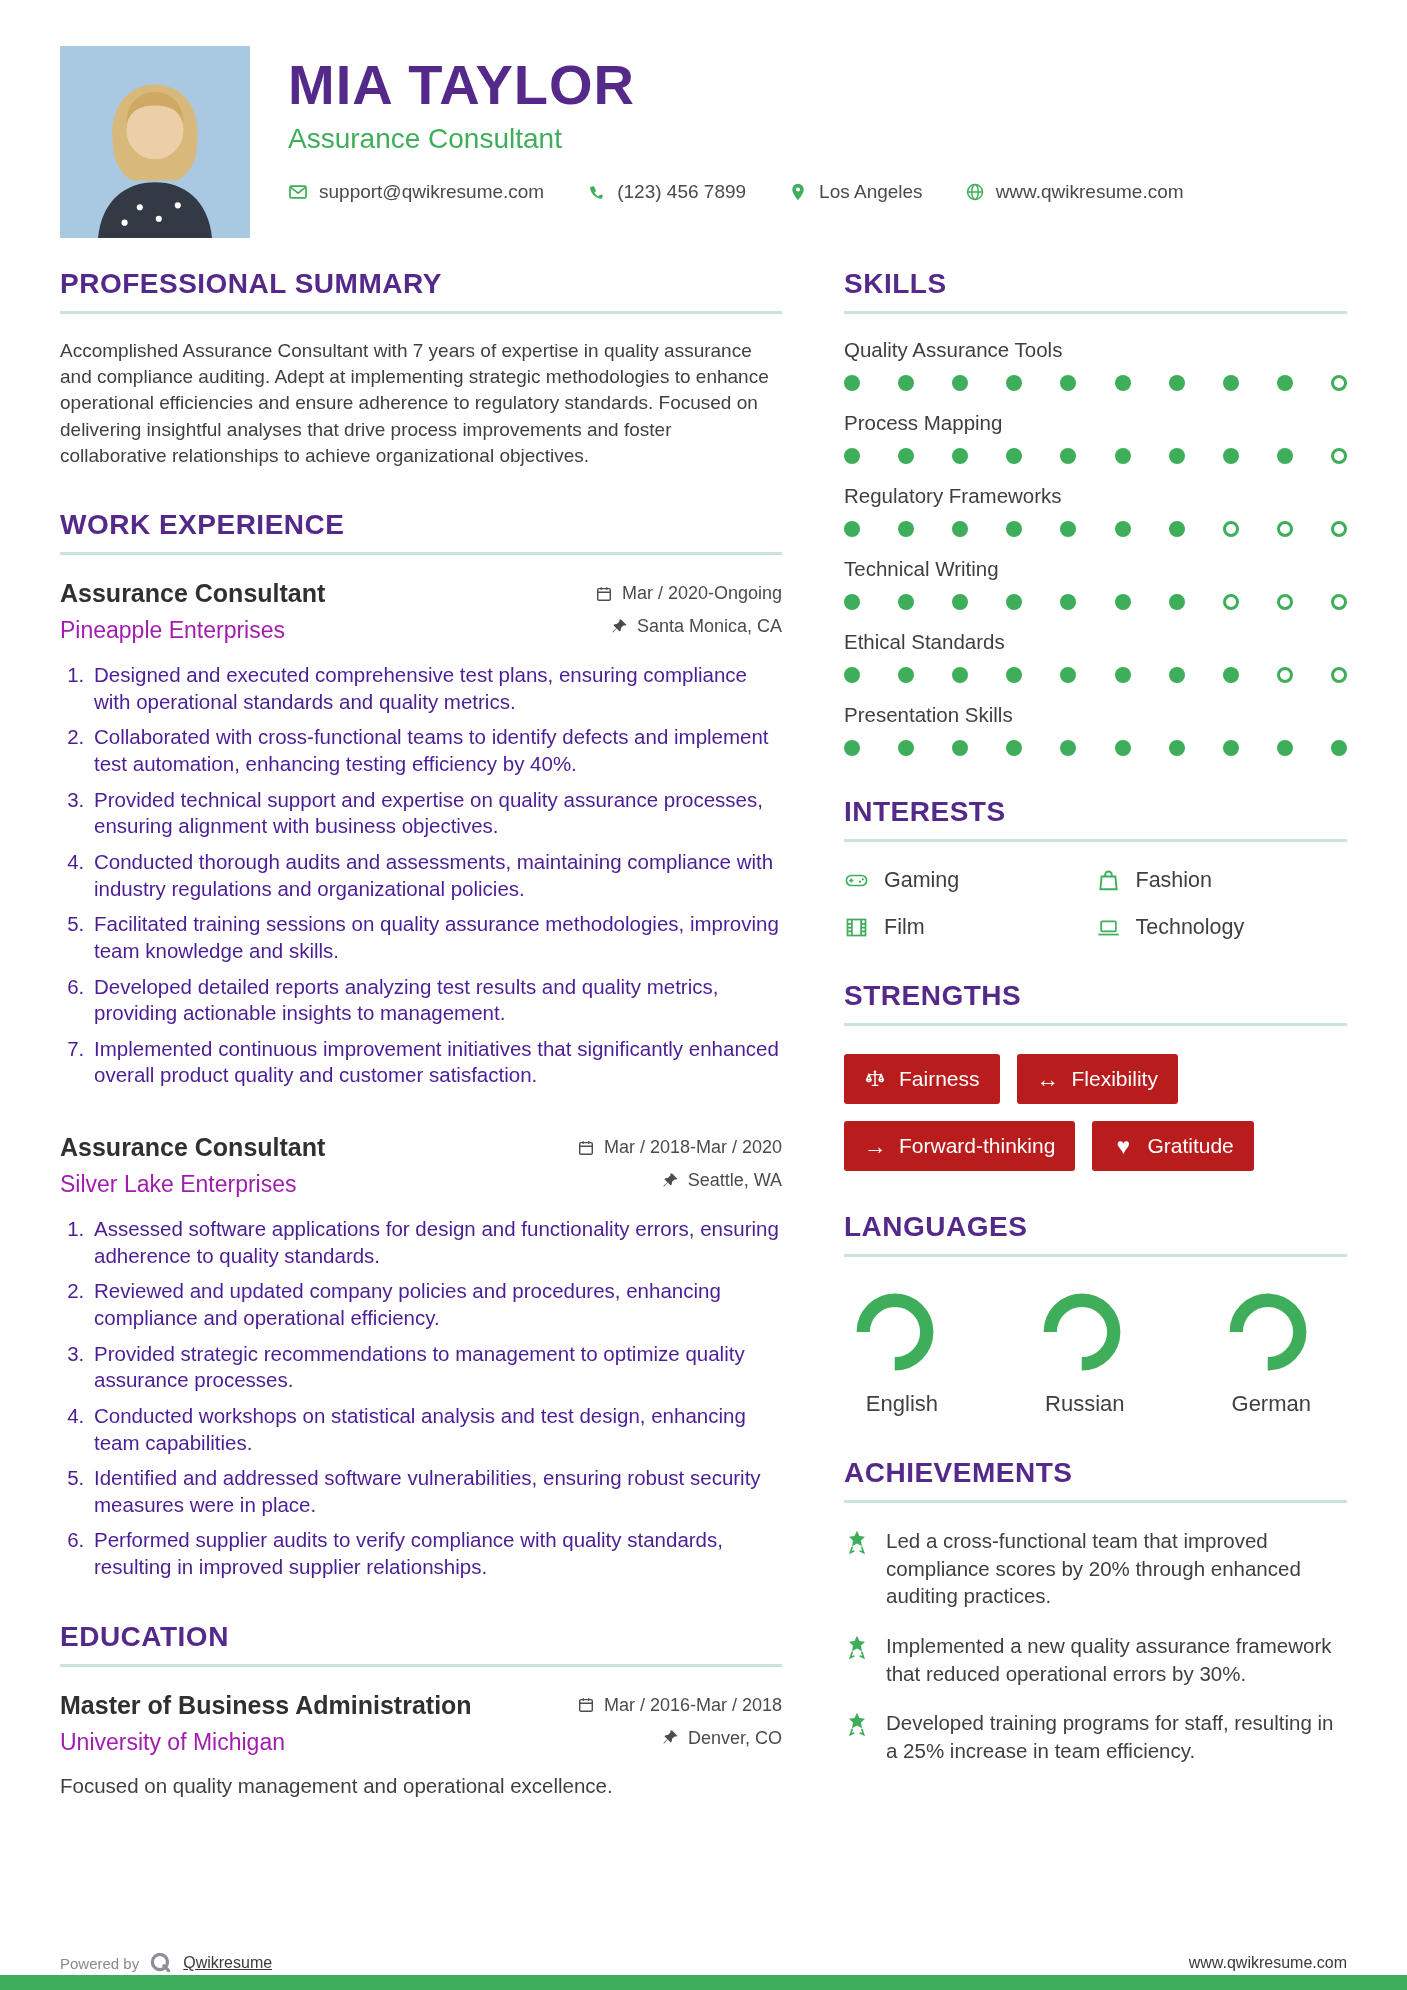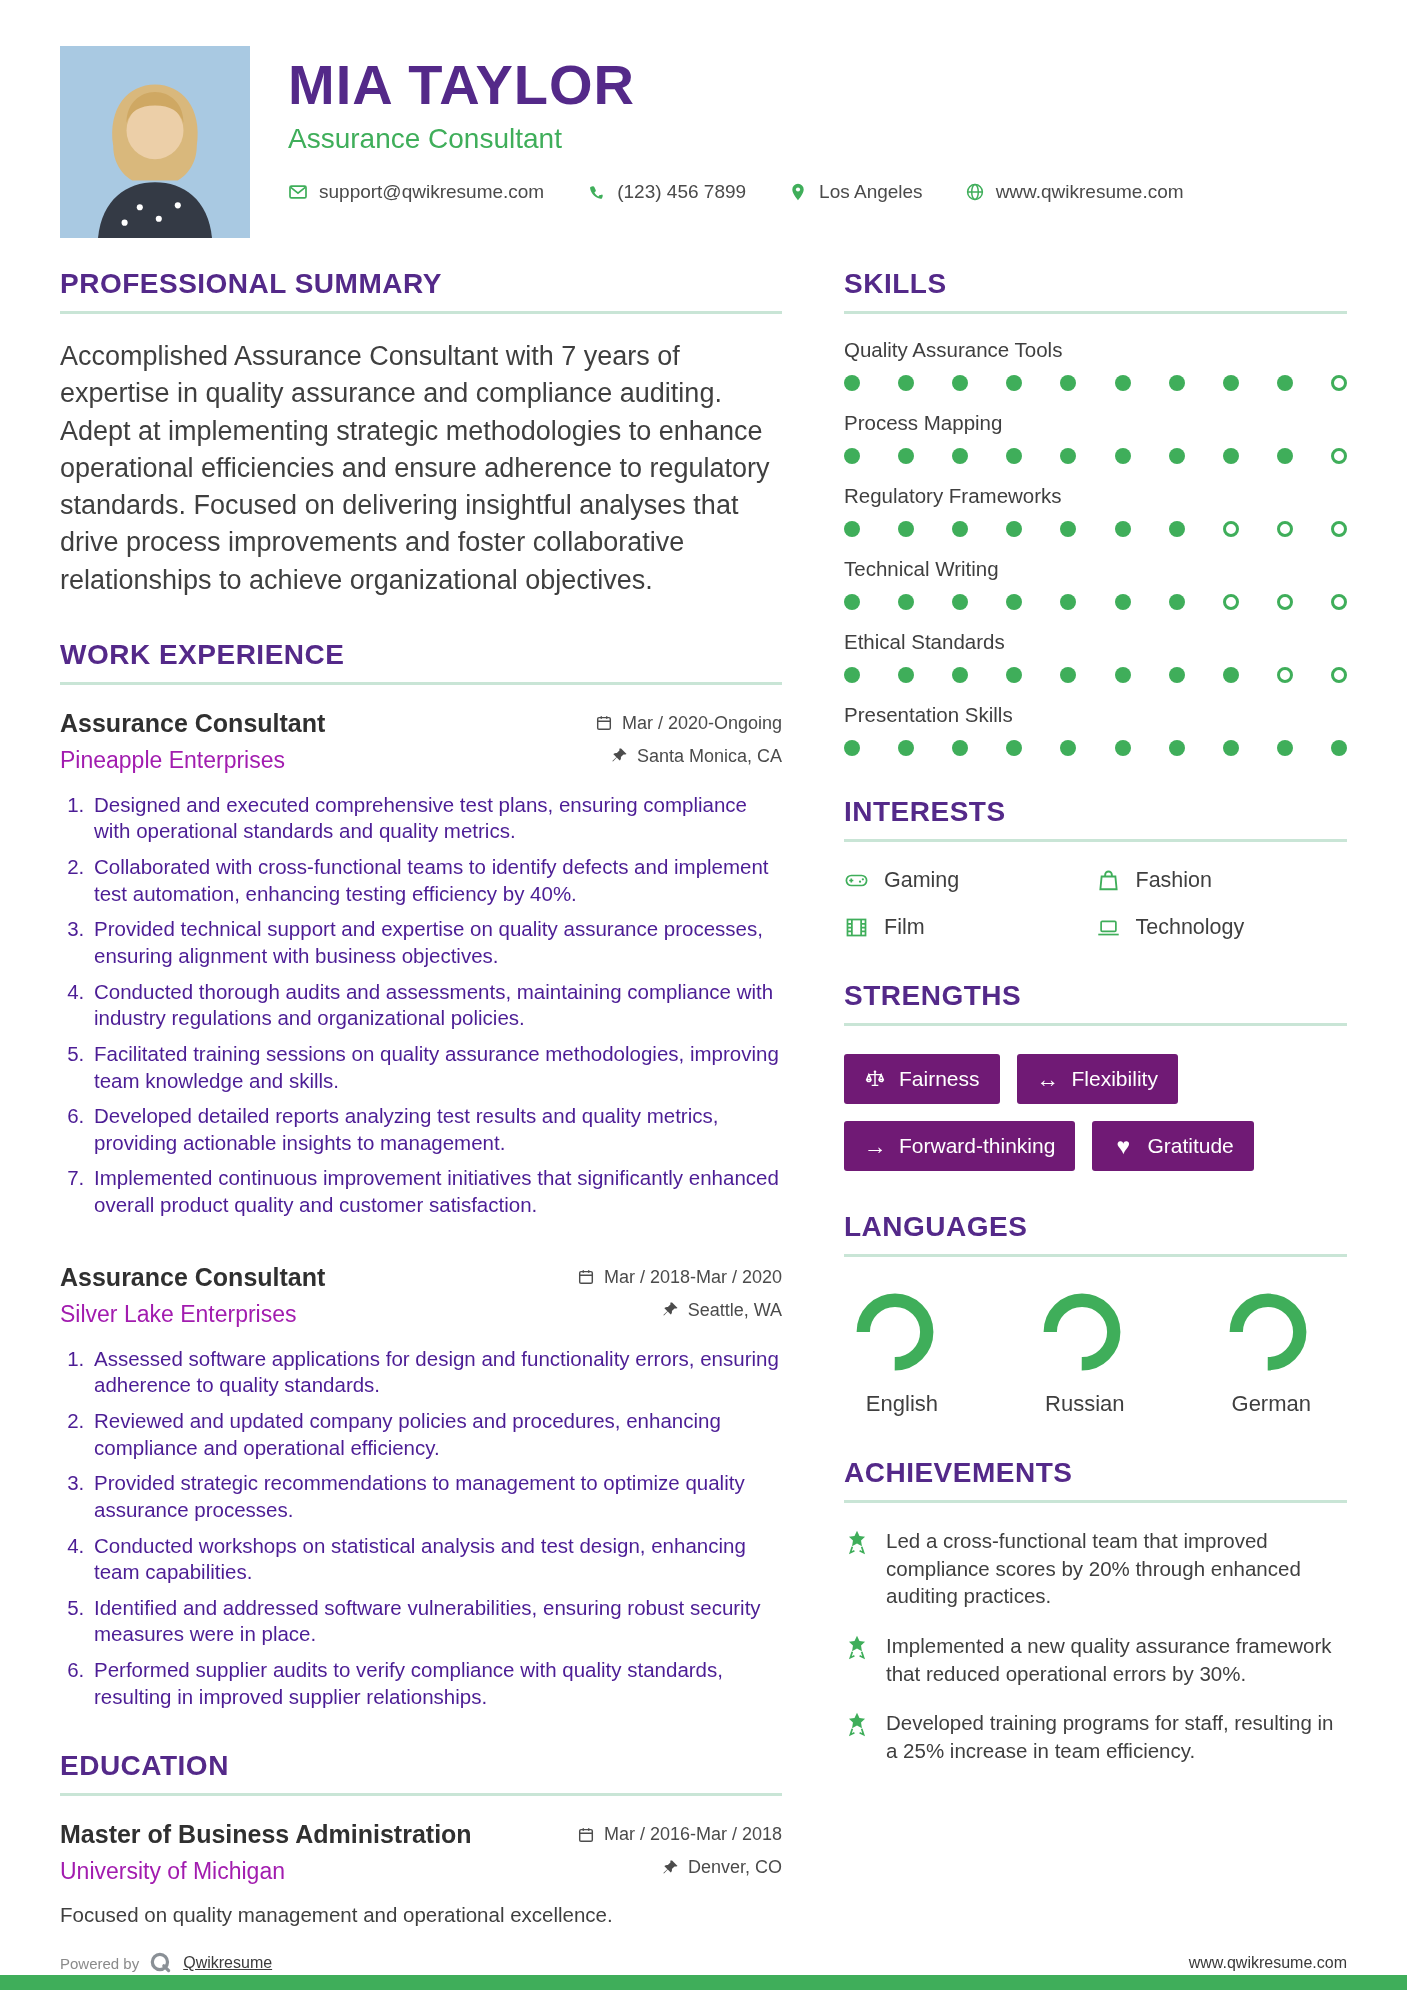--- a/index.html
+++ b/index.html
@@ -28,21 +28,21 @@
   .col-left { width:722px; flex:none; }
   .col-right { flex:1; min-width:0; }
 
   .section { margin-top:40px; }
   .section:first-child { margin-top:0; }
   .section-heading {
     color:#542989; font-size:28px; font-weight:bold; letter-spacing:.5px;
     padding-bottom:11px; border-bottom:3px solid #c9e5d6; margin-bottom:24px;
   }
 
-  .summary-text { font-size:27px; line-height:1.38; color:#3f3f3f; }
+  .summary-text { font-size:19px; line-height:1.38; color:#3f3f3f; }
 
   
   .job { margin-bottom:44px; }
   .job:last-child { margin-bottom:0; }
   .entry-header { display:flex; justify-content:space-between; align-items:flex-start; }
   .entry-title { font-size:25px; font-weight:bold; color:#303030; }
   .company { font-size:23px; color:#a21caf; margin-top:9px; }
   .entry-meta { text-align:right; font-size:18px; color:#4b4b4b; padding-top:4px; }
   .meta-line { display:flex; justify-content:flex-end; align-items:center; gap:9px; margin-bottom:12px; }
   .meta-line:last-child { margin-bottom:0; }
@@ -58,21 +58,21 @@
   .dot { width:16px; height:16px; border-radius:50%; background:#3fae5a; flex:none; }
   .dot.empty { background:#fff; border:3px solid #3fae5a; }
 
   
   .interests-grid { display:grid; grid-template-columns:1fr 1fr; row-gap:22px; padding-top:2px; }
   .interest { display:flex; align-items:center; gap:15px; font-size:21.5px; color:#3f3f3f; }
 
   
   .strengths { display:flex; flex-wrap:wrap; gap:17px; padding-top:4px; }
   .strength {
-    background:#701a75; color:#fff; font-size:21px;
+    background:#b91c1c; color:#fff; font-size:21px;
     padding:13px 20px; display:inline-flex; align-items:center; gap:13px;
     border-radius:3px;
   }
   .strength .glyph { font-size:23px; line-height:1; font-weight:bold; }
 
   
   .languages { display:flex; justify-content:space-between; padding:8px 36px 0 8px; }
   .language { display:flex; flex-direction:column; align-items:flex-end; }
   .ring-wrap svg { width:86px; height:86px; display:block; }
   .lang-label { margin-top:16px; font-size:22px; color:#3f3f3f; }

